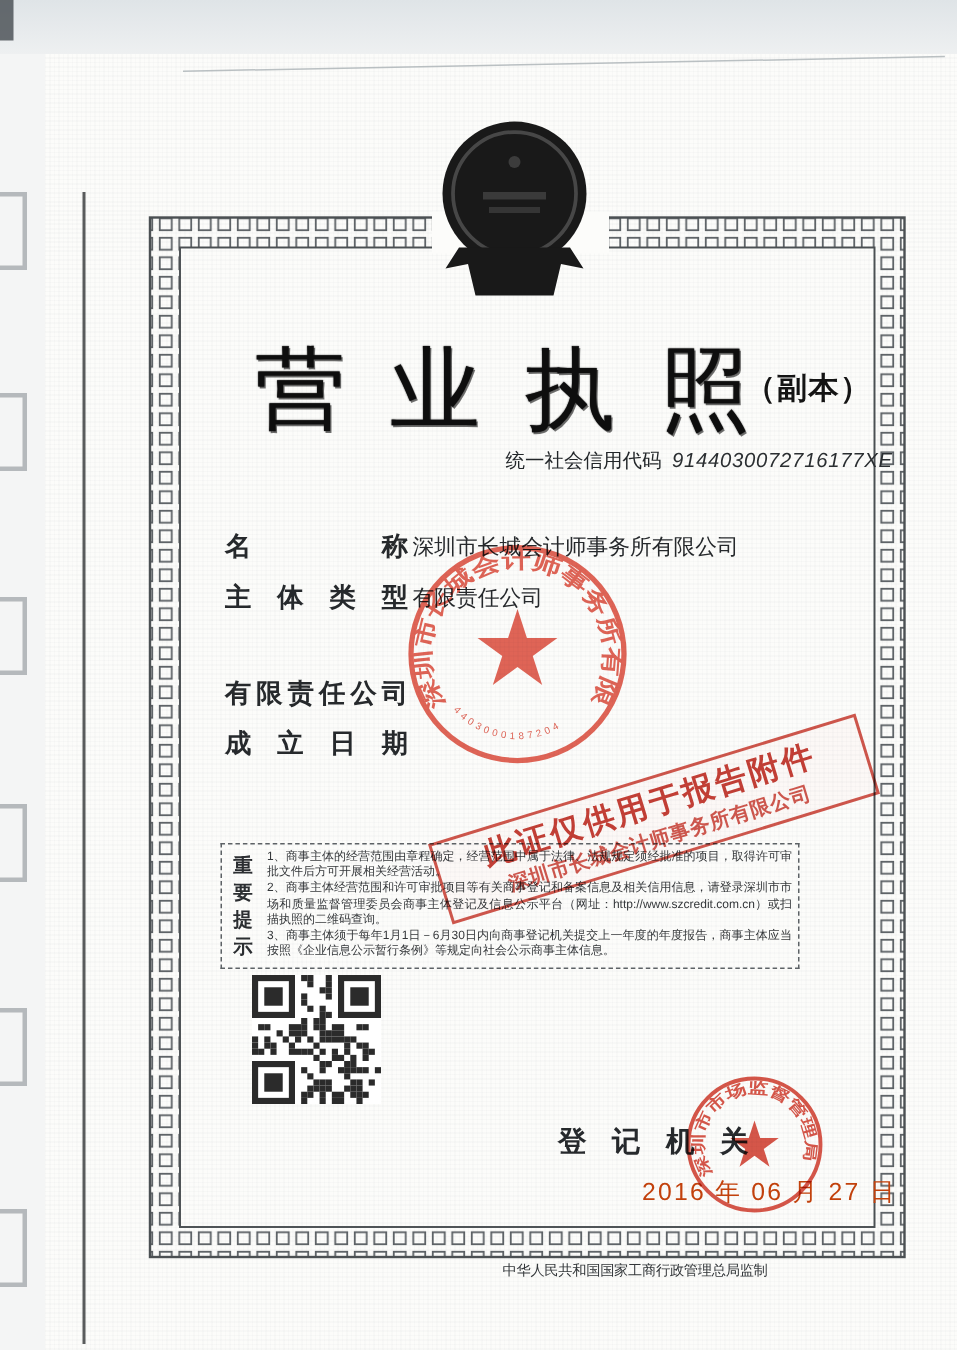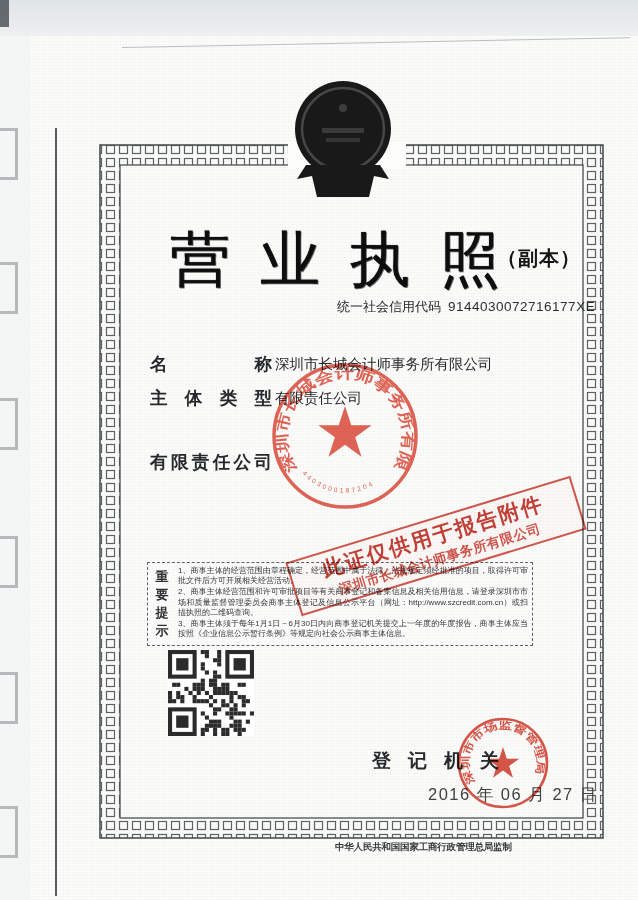--- a/index.html
+++ b/index.html
@@ -19,36 +19,36 @@
   .left-strip{left:0;top:36px;width:30px;height:864px;background:#f4f5f5;}
   .scan-vline{left:55px;top:128px;width:2px;height:768px;background:#3d3f41;opacity:.85;}
   .scan-topline{left:122px;top:47px;width:508px;height:1px;background:#a9b0b4;transform:rotate(-1.1deg);transform-origin:left top;opacity:.8;}
   .corner-mark{left:0;top:0;width:9px;height:27px;background:#434a4f;opacity:.8;}
   .edge-mark{left:-9px;width:21px;height:46px;border:3px solid #9aa0a4;background:transparent;opacity:.7;}
   
   .title{left:170px;top:220px;font-size:60px;font-weight:400;letter-spacing:30px;color:#0e0e0e;
     text-shadow:0 0 1px #000, 1px 1px 0 rgba(0,0,0,.55);font-family:"Liberation Sans",sans-serif;white-space:nowrap;}
   .subtitle{left:497px;top:245px;font-size:20px;font-weight:700;color:#141414;letter-spacing:1px;text-align:right;}
   .credit-line{left:337px;top:298px;font-size:13px;color:#23272a;white-space:nowrap;}
-  .credit-line .code{margin-left:7px;font-size:13.5px;letter-spacing:.5px;color:#2a2e31;}
+  .credit-line .code{margin-left:7px;font-size:13.5px;letter-spacing:.5px;color:#2a2e31;font-style:italic;}
   
   .frow{left:150px;width:440px;height:22px;text-decoration:underline;}
   .frow .flabel{position:absolute;left:0;top:0;width:122px;font-size:17.5px;font-weight:700;color:#26292c;
     text-align:justify;text-align-last:justify;letter-spacing:0;}
   .frow .fvalue{position:absolute;left:125px;top:3px;width:310px;font-size:14.5px;color:#26292c;white-space:nowrap;}
   
   .notice{left:147px;top:562px;width:386px;height:84px;border:1.6px dashed #5d6266;display:flex;padding:3px 4px;box-sizing:border-box;background:rgba(255,255,255,.15);}
   .notice-label{width:20px;display:flex;flex-direction:column;justify-content:space-between;align-items:center;
     font-size:13px;font-weight:700;color:#2b2e31;padding:2px 0;}
   .notice-body{flex:1;padding-left:6px;font-size:8px;line-height:10.2px;color:#34373a;text-align:justify;}
   .notice-body p{margin:0 0 1px 0;}
   
   .reg-label{left:372px;top:748px;font-size:19px;font-weight:700;letter-spacing:17px;color:#26292c;white-space:nowrap;}
-  .reg-date{left:428px;top:784px;font-size:16.5px;color:#404040;letter-spacing:1.5px;white-space:nowrap;}
-  .footer{left:335px;top:841px;font-size:9.5px;font-weight:700;color:#33373a;letter-spacing:-0.2px;white-space:nowrap;}
+  .reg-date{left:428px;top:784px;font-size:16.5px;color:#c2410c;letter-spacing:1.5px;white-space:nowrap;}
+  .footer{left:335px;top:841px;font-size:9.5px;font-weight:400;color:#33373a;letter-spacing:-0.2px;white-space:nowrap;}
   
   .seal{mix-blend-mode:multiply;}
   .ov-stamp{left:287px;top:518px;width:298px;transform:rotate(-17deg);transform-origin:center;
     border:2.5px solid rgba(197,46,34,.8);padding:2px 4px 3px;text-align:center;box-sizing:border-box;
     mix-blend-mode:multiply;background:rgba(255,60,40,.02);}
   .ov-stamp .l1{font-size:21px;font-weight:700;color:rgba(190,38,27,.88);letter-spacing:2px;white-space:nowrap;}
   .ov-stamp .l2{font-size:13.5px;font-weight:600;color:rgba(198,48,36,.8);letter-spacing:.5px;white-space:nowrap;margin-top:1px;}
   .qr{left:168px;top:650px;width:86px;height:86px;}
 </style>
 </head>
@@ -100,20 +100,21 @@
 <div class="abs frow" style="top:386px">
   <div class="flabel">主体类型</div>
   <div class="fvalue">有限责任公司</div>
 </div>
 <div class="abs frow" style="top:419px">
 </div>
 <div class="abs frow" style="top:450px">
   <div class="flabel">有限责任公司</div>
 </div>
 <div class="abs frow" style="top:483px">
+  <div class="flabel">成立日期</div>
 </div>
 
 <div class="abs notice">
   <div class="notice-label">
     <span>重</span>
     <span>要</span>
     <span>提</span>
     <span>示</span>
   </div>
   <div class="notice-body">

